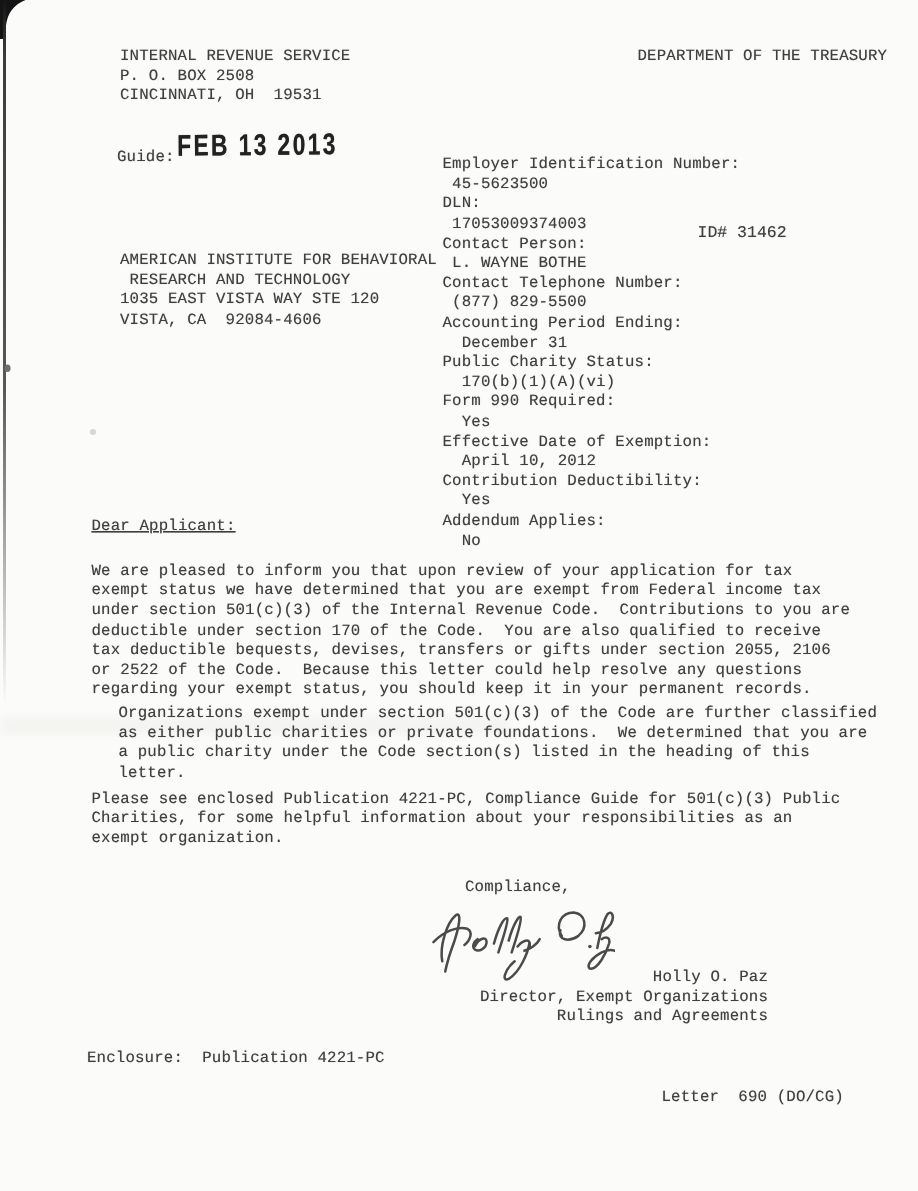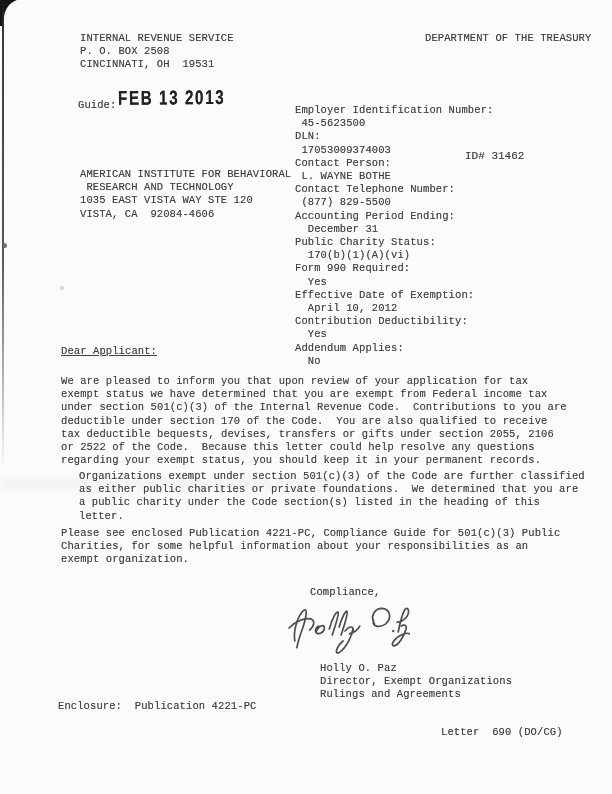--- a/index.html
+++ b/index.html
@@ -125,18 +125,18 @@
     <path d="M54 24 C57 13 61 7 62 8 C63 10 59 23 56 32"></path>
     <path d="M60 28 C63 24 67 23 68 25 C69 28 67 31 64 31 C68 30 73 27 75 23"></path>
     <path d="M68 26 C67 32 62 45 54 50 C49 52 51 44 58 38"></path>
     <path d="M90 21 C85 13 90 5 98 5 C106 6 108 15 101 21 C95 25 87 24 89 17"></path>
     <circle cx="109" cy="28" r="1.2" fill="#333" stroke="none"></circle>
     <path d="M114 29 C116 19 119 9 121 6 C124 3 126 8 123 13 C120 17 116 19 113 19"></path>
     <path d="M117 23 C120 21 123 22 122 26 C120 33 114 44 109 43 C106 41 111 35 117 32 C121 30 124 30 126 31"></path>
   </g>
 </svg>
 
-<div class="txt" style="left:320px; top:662px;">Holly O. Paz
+<div class="txt" style="left:320px; top:646px;text-align:right;">Holly O. Paz
 Director, Exempt Organizations
 Rulings and Agreements</div>
 
 <div class="txt" style="left:58px; top:700px;">Enclosure:  Publication 4221-PC</div>
 <div class="txt" style="left:441px; top:726px;">Letter  690 (DO/CG)</div>
 
 </body></html>

